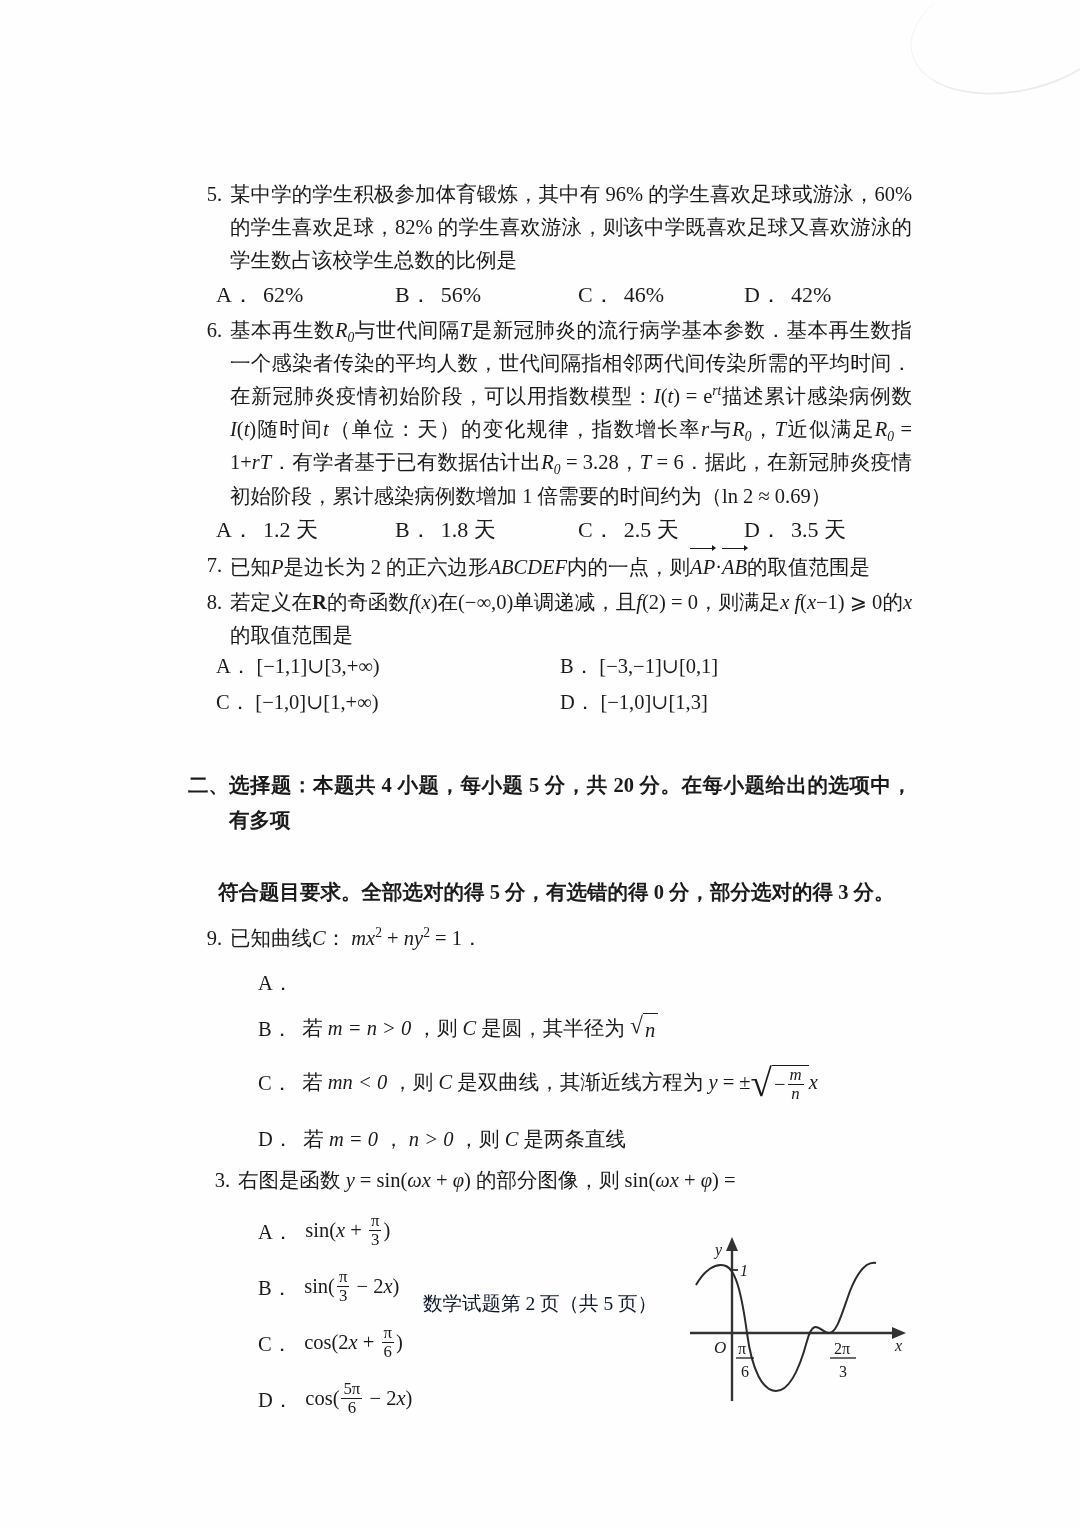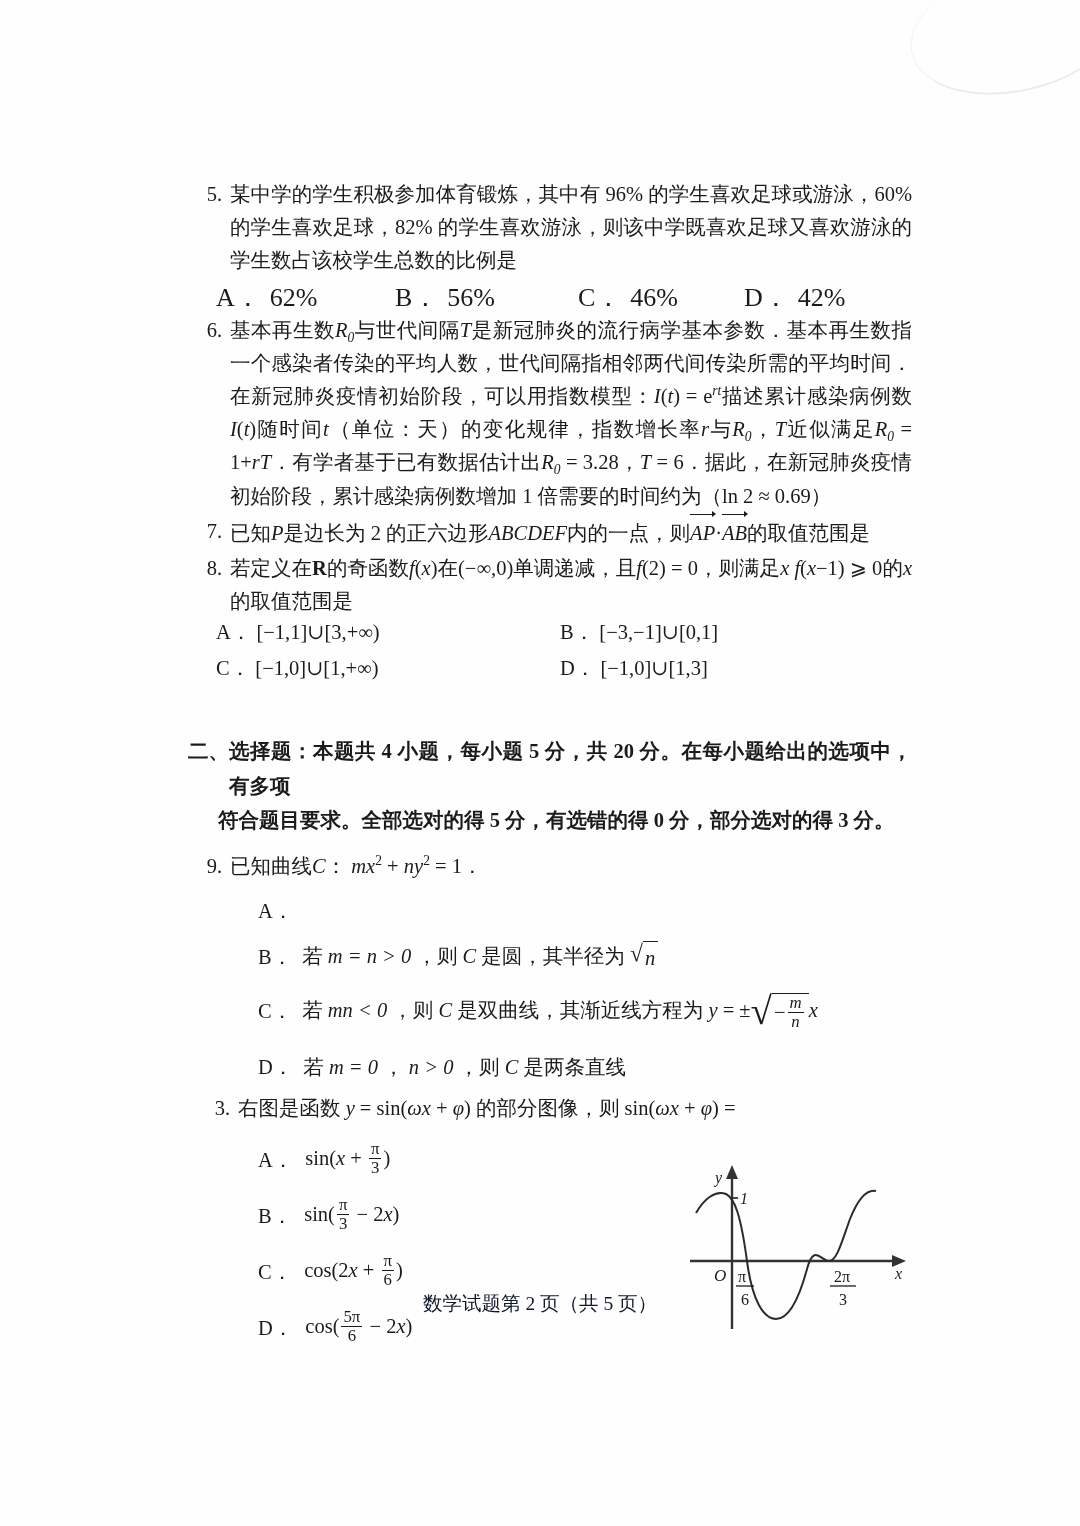--- a/index.html
+++ b/index.html
@@ -56,21 +56,21 @@
   }
   .qtext {
     flex: 1 1 auto;
     text-align: justify;
     text-justify: inter-ideograph;
   }
   .qbody { padding-left: 42px; }
   .opts-row {
     position: relative;
     height: 32px;
-    font-size: 26px;
+    font-size: 22px;
     margin-top: 2px;
   }
   .opt {
     position: absolute;
     top: 0;
     white-space: nowrap;
   }
   .opt .lab { margin-right: 9px; }
   .opt-a { left: 28px; }
   .opt-b { left: 207px; }
@@ -92,21 +92,21 @@
     line-height: 1.68;
     font-weight: 600;
   }
   .section-head .marker { flex: 0 0 auto; white-space: nowrap; }
   .section-head .sect-text {
     flex: 1 1 auto;
     text-align: justify;
     text-justify: inter-ideograph;
     font-weight: 600;
   }
-  .sect-line2 { padding-left: 30px; }
+  .sect-line2 { padding-left: 30px; margin-top: 38px; }
 
   .lettered {
     font-size: 20.5px;
     line-height: 1.55;
     padding-left: 70px;
     margin-top: 13px;
     display: flex;
     align-items: center;
   }
   .lettered .lab { margin-right: 10px; }
@@ -227,20 +227,34 @@
         <span class="opt opt-d">
           <span class="lab">D．</span><span>42%</span>
         </span>
       </div>
     </div>
 
     <div class="qblock">
       <div class="qrow">
         <span class="qnum">6.</span>
         <span class="qtext"><span>基本再生数</span><i class="mi">R<sub>0</sub></i><span>与世代间隔</span><i class="mi">T</i><span>是新冠肺炎的流行病学基本参数．基本再生数指一个感染者传染的平均人数，世代间隔指相邻两代间传染所需的平均时间．在新冠肺炎疫情初始阶段，可以用指数模型：</span><i class="mi">I</i>(<i class="mi">t</i>) = e<sup><i class="mi">rt</i></sup><span>描述累计感染病例数</span><i class="mi">I</i>(<i class="mi">t</i>)<span>随时间</span><i class="mi">t</i><span>（单位：天）的变化规律，指数增长率</span><i class="mi">r</i><span>与</span><i class="mi">R<sub>0</sub></i><span>，</span><i class="mi">T</i><span>近似满足</span><i class="mi">R<sub>0</sub></i> = 1+<i class="mi">rT</i><span>．有学者基于已有数据估计出</span><i class="mi">R<sub>0</sub></i> = 3.28<span>，</span><i class="mi">T</i> = 6<span>．据此，在新冠肺炎疫情初始阶段，累计感染病例数增加 1 倍需要的时间约为（</span><span class="up">ln 2 ≈ 0.69</span><span>）</span></span>
+      </div>
+      <div class="opts-row">
+        <span class="opt opt-a">
+          <span class="lab">A．</span><span>1.2 天</span>
+        </span>
+        <span class="opt opt-b">
+          <span class="lab">B．</span><span>1.8 天</span>
+        </span>
+        <span class="opt opt-c">
+          <span class="lab">C．</span><span>2.5 天</span>
+        </span>
+        <span class="opt opt-d">
+          <span class="lab">D．</span><span>3.5 天</span>
+        </span>
       </div>
     </div>
 
     <div class="qblock">
       <div class="qrow">
         <span class="qnum">7.</span>
         <span class="qtext"><span>已知</span><i class="mi">P</i><span>是边长为 2 的正六边形</span><i class="mi">ABCDEF</i><span>内的一点，则</span><span class="vecarrow"><i class="mi">AP</i></span>·<span class="vecarrow"><i class="mi">AB</i></span><span>的取值范围是</span></span>
       </div>
     </div>
 

